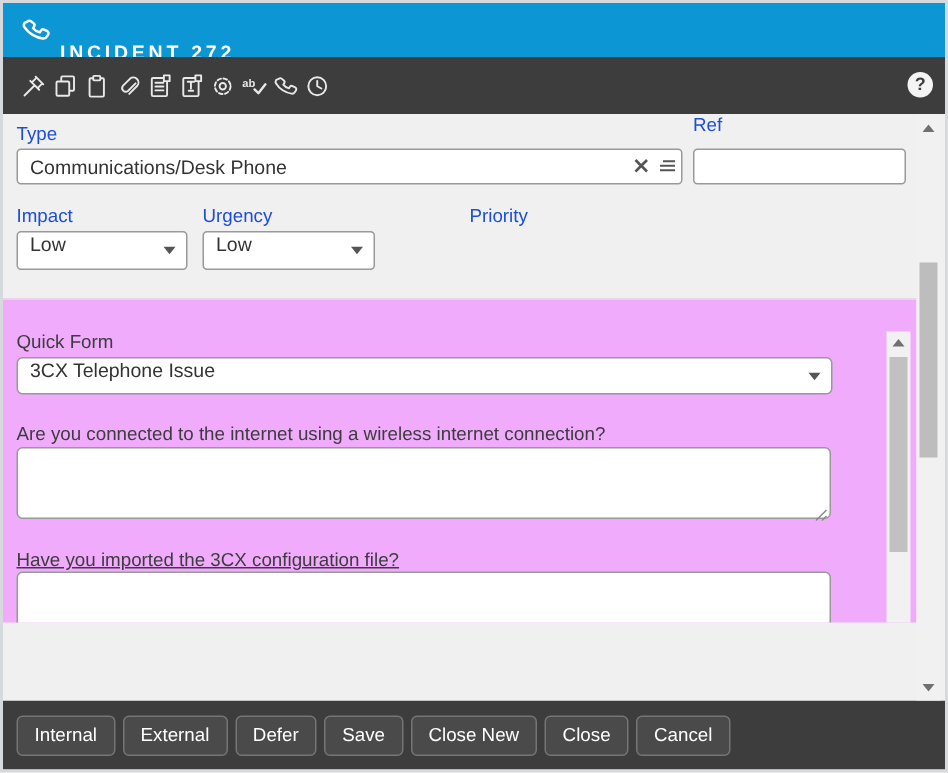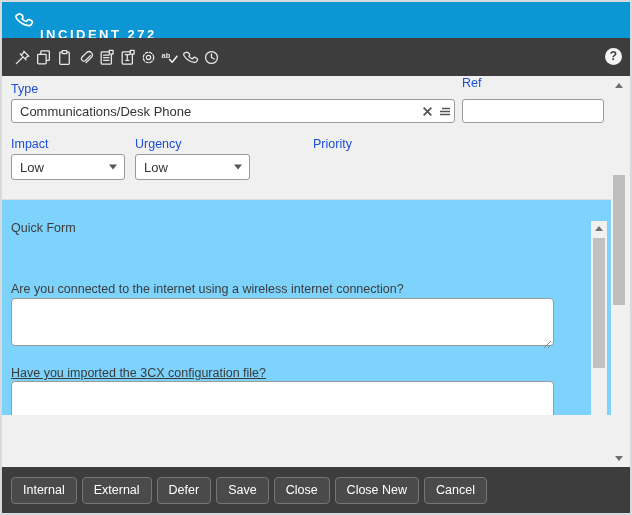--- a/index.html
+++ b/index.html
@@ -51,35 +51,35 @@
     position:absolute; height:24px; border:1px solid #999; border-radius:3px;
     background:#fff; font-family:inherit; font-size:13px; color:#333;
     padding:0 8px; outline:none;
   }
   #type-input { padding-right:44px; }
   .input-icon { position:absolute; cursor:pointer; }
 
   .fake-select {
     position:absolute; height:26px; border:1px solid #999; border-radius:3px;
     background:#fff; font-size:13px; color:#333;
-    display:flex; align-items:center; padding:0 20px 0 8px; cursor:pointer;
+    display:flex; padding:0 20px 0 8px; cursor:pointer;
   }
   .caret {
     position:absolute; right:7px; top:50%; transform:translateY(-50%);
     width:0; height:0;
     border-left:4px solid transparent; border-right:4px solid transparent;
     border-top:5px solid #555;
   }
   .fake-select.disabled { border-color:#dcdcdc; color:#a5a5a5; cursor:default; }
   .fake-select.disabled .caret { border-top-color:#c4c4c4; }
 
   
   .panel {
     position:absolute; left:0; top:123px; width:609px; height:216px;
-    background:#7dd3fc; border-top:1px solid #dcdcdc; overflow:hidden;
+    background:#f0abfc; border-top:1px solid #dcdcdc; overflow:hidden;
   }
   .panel .q-label { position:absolute; left:9px; font-size:12.5px; color:#3c3c3c; }
   .q-textarea {
     position:absolute; left:9px; width:543px;
     border:1px solid #999; border-radius:4px; background:#fff;
     resize:none; outline:none; font-family:inherit; font-size:13px; padding:4px 6px;
   }
   .resize-grip { position:absolute; pointer-events:none; }
 
   
@@ -217,20 +217,24 @@
     <span class="field-label" style="left:133px; top:61px;">Urgency</span>
     <div class="fake-select" style="left:133px; top:78px; width:115px;">
       <span>Low</span>
       <span class="caret"></span>
     </div>
 
     <span class="field-label" style="left:311px; top:61px;">Priority</span>
 
     <div class="panel">
       <span class="q-label" style="top:21px;">Quick Form</span>
+      <div class="fake-select" style="left:9px; top:38px; width:544px; height:25px; border-radius:4px;">
+        <span>3CX Telephone Issue</span>
+        <span class="caret"></span>
+      </div>
 
       <span class="q-label" style="top:82px;">Are you connected to the internet using a wireless internet connection?</span>
       <textarea class="q-textarea" style="top: 98px; height: 48px;"></textarea>
       <span class="resize-grip" style="left:541px; top:135px;">
         <svg width="9" height="9" viewBox="0 0 9 9" style="stroke:#8a8a8a;stroke-width:1;">
             <path d="M8 1 L1 8 M8 5 L5 8"></path>
           </svg>
       </span>
 
       <span class="q-label" style="top:166px;text-decoration:underline;">Have you imported the 3CX configuration file?</span>
@@ -260,18 +264,18 @@
           <span class="tri-down"></span>
         </span>
     </div>
   </div>
 
   <div class="footer">
     <button>Internal</button>
     <button>External</button>
     <button>Defer</button>
     <button>Save</button>
+    <button>Close New</button>
     <button>Close</button>
-    <button>Close New</button>
     <button>Cancel</button>
   </div>
 
 </div>
 
 </body></html>

